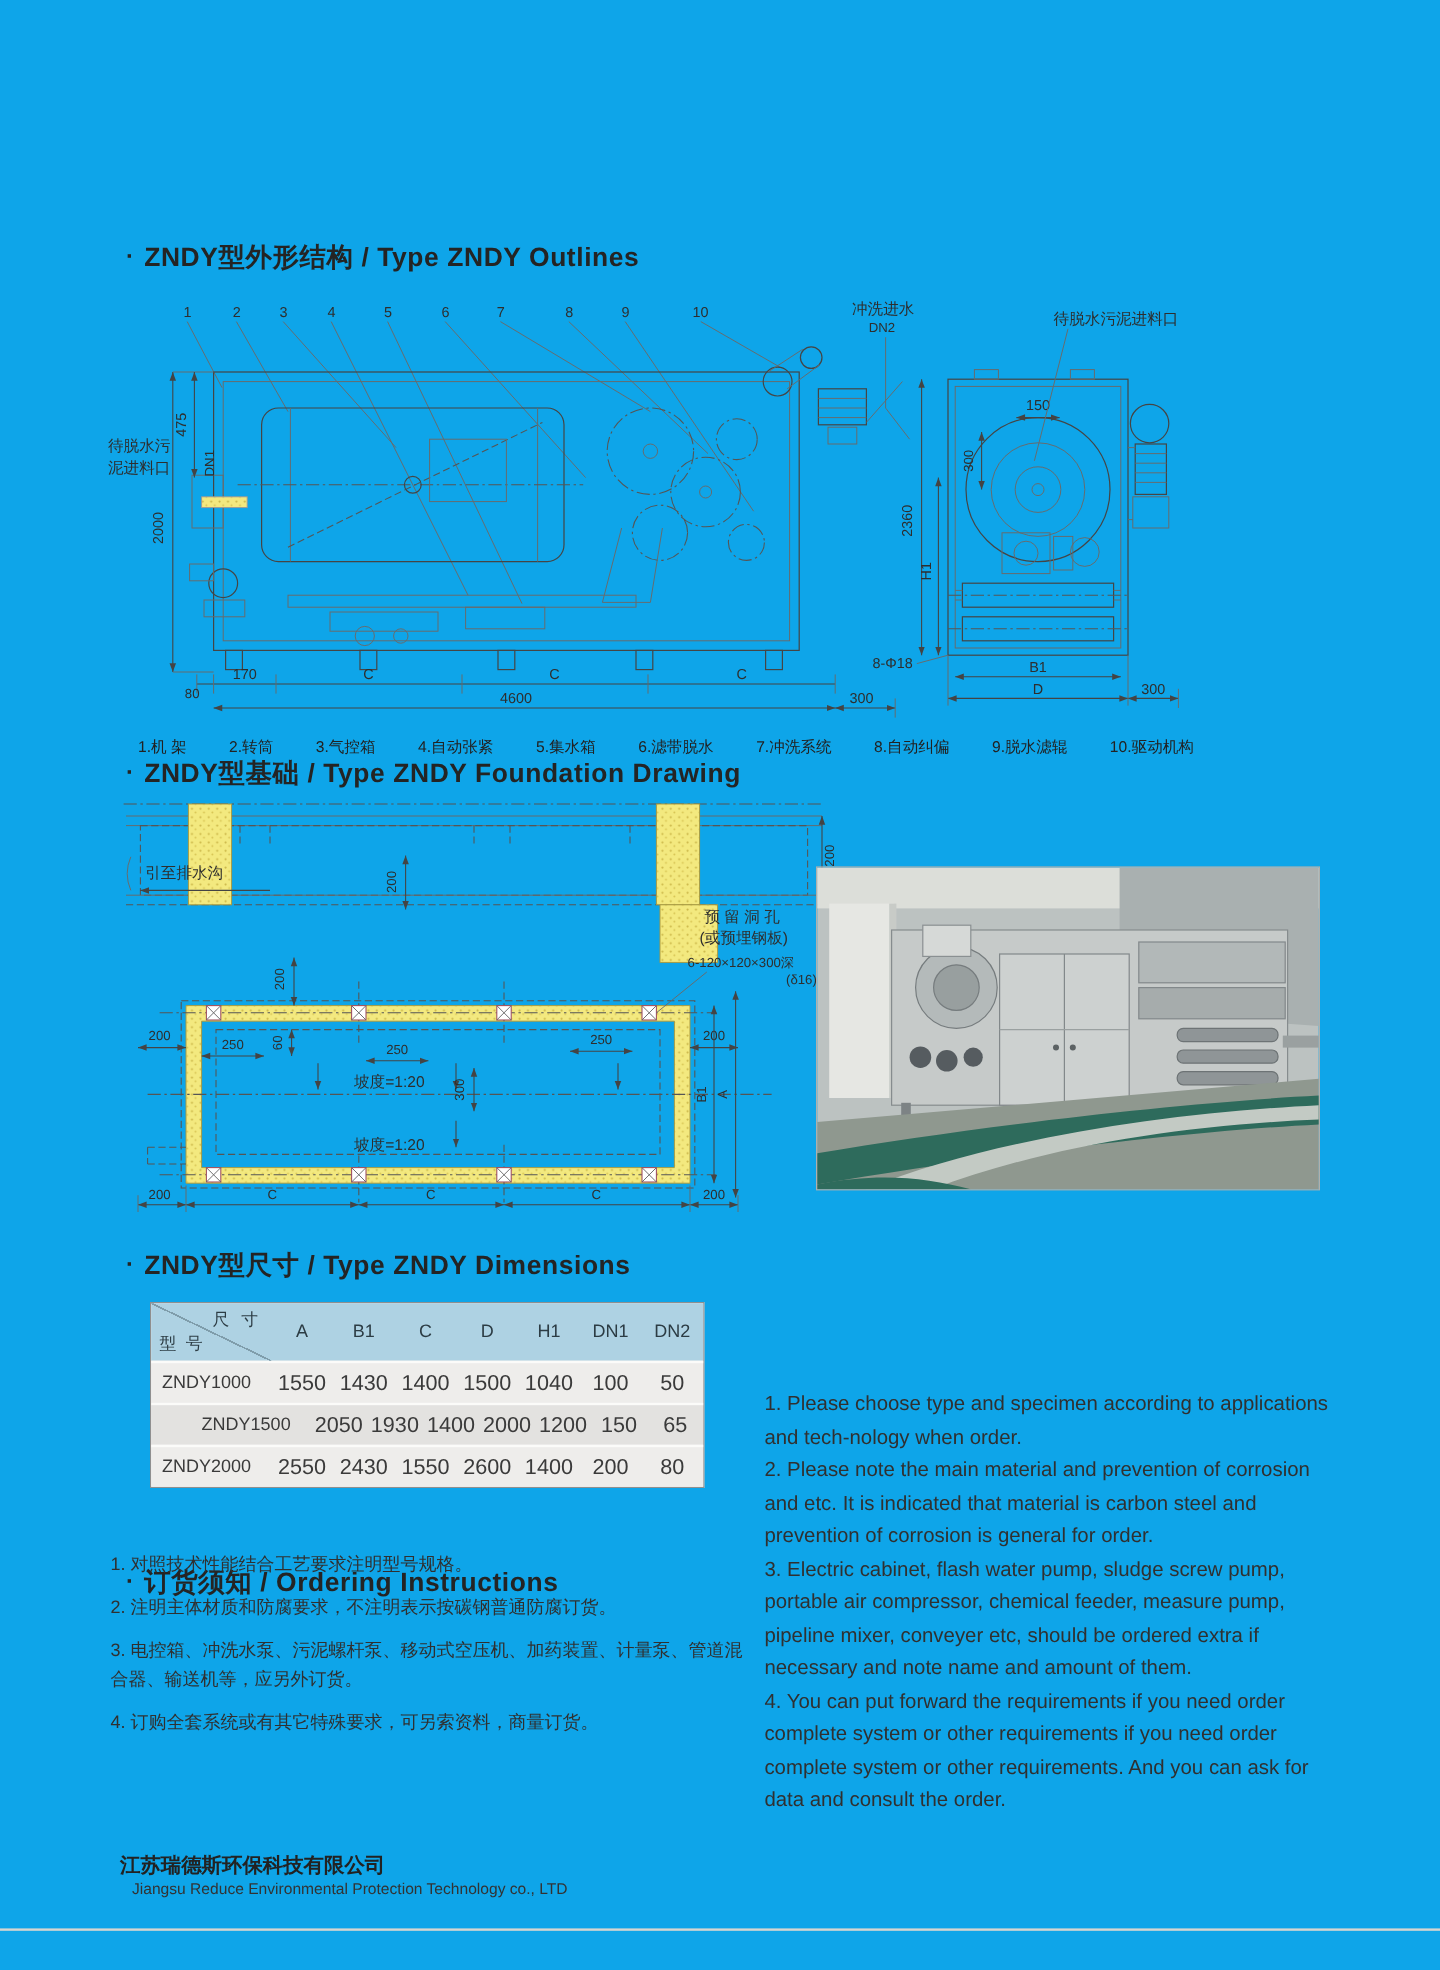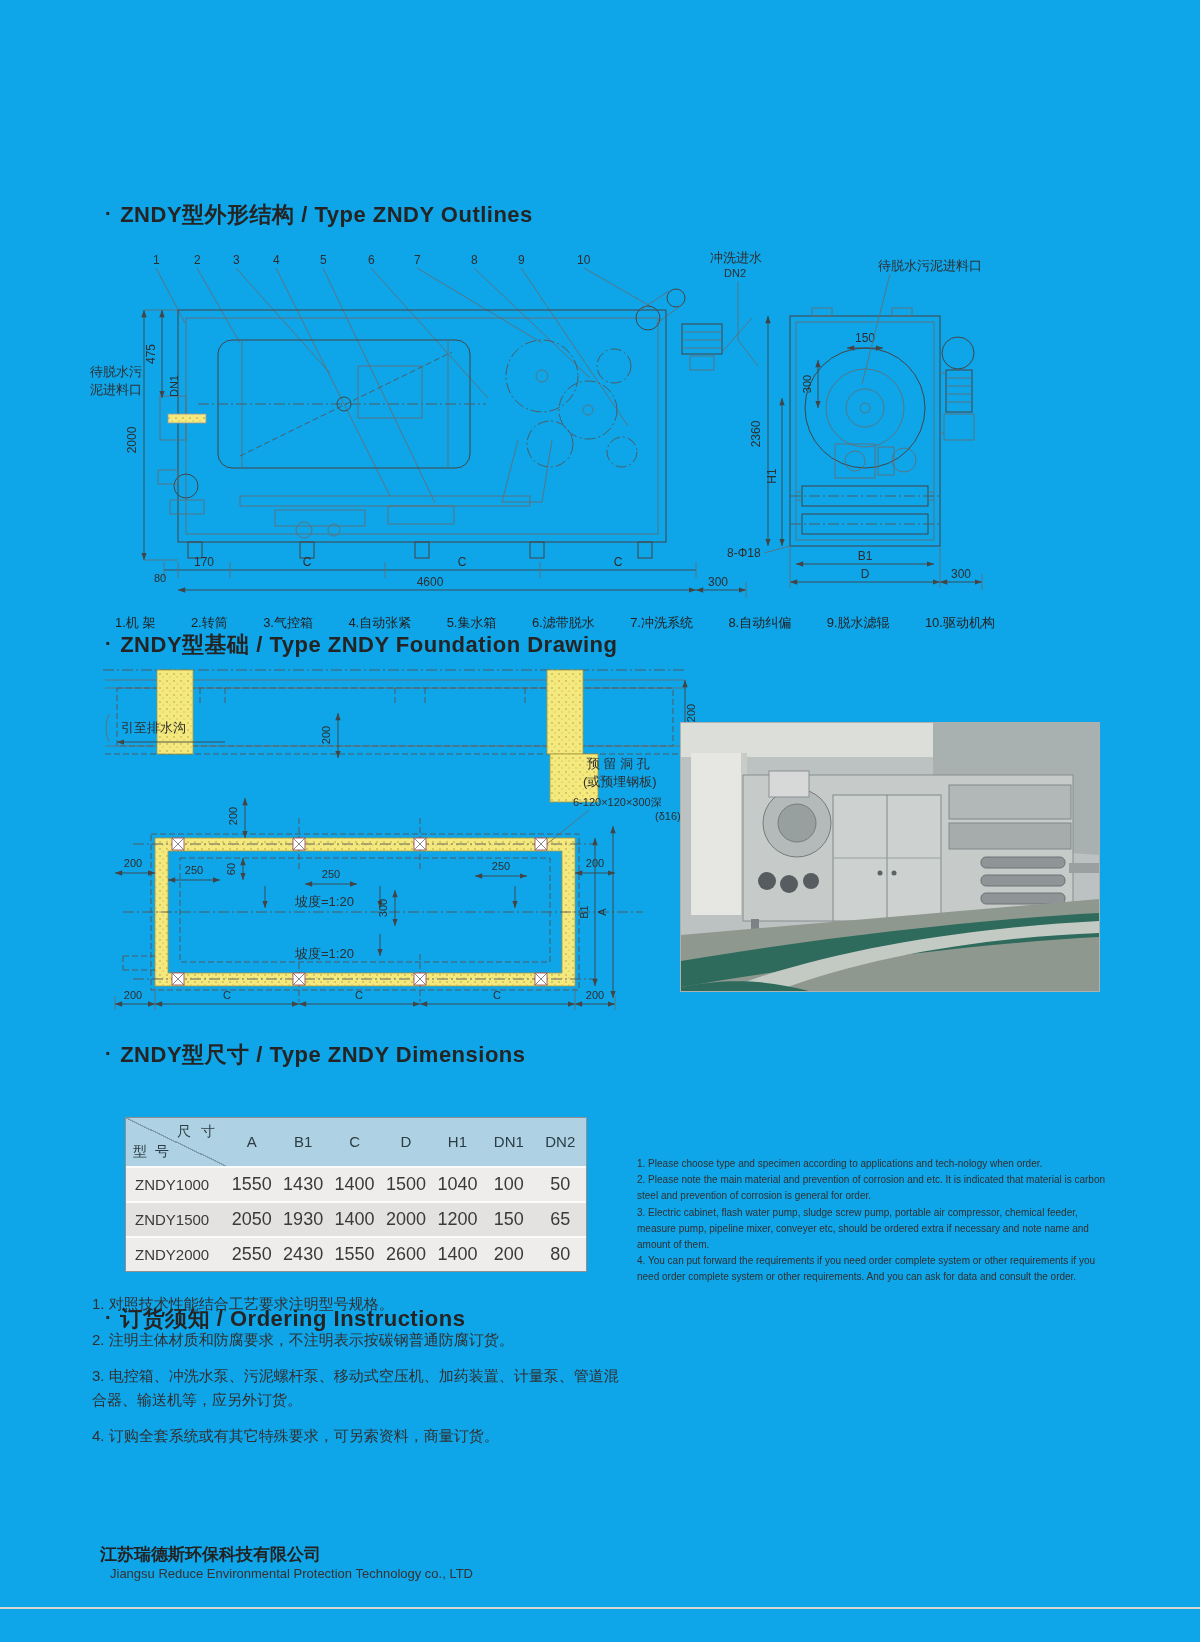--- a/index.html
+++ b/index.html
@@ -14,35 +14,35 @@
   .dts{font-size:11px;}
   .cjk{font-size:13px;}
   .ln{stroke:#454545;stroke-width:1;fill:none;}
   .lnt{stroke:#6a6a6a;stroke-width:0.8;fill:none;}
   .dsh{stroke:#555;stroke-width:0.9;fill:none;stroke-dasharray:6 3;}
   .dshdot{stroke:#555;stroke-width:0.9;fill:none;stroke-dasharray:11 3 2 3;}
   .dim{stroke:#444;stroke-width:0.9;fill:none;}
   
   .parts-row{position:absolute;left:115px;top:614px;width:880px;display:flex;justify-content:space-between;font-size:13px;color:#222;}
   
-  .dim-table{position:absolute;left:125px;top:1085px;width:462px;border:1px solid #8f8f8f;background:#fbfbf9;box-sizing:border-box;margin-top:32px;}
+  .dim-table{position:absolute;left:125px;top:1085px;width:462px;border:1px solid #8f8f8f;background:#fbfbf9;box-sizing:border-box;}
   .dt-header{display:grid;grid-template-columns:100px repeat(7,1fr);background:#aed2e3;height:48px;}
   .dt-header .hcell{text-align:center;line-height:48px;font-size:15px;color:#2c3c44;}
   .corner{position:relative;background-image:linear-gradient(to top right,transparent calc(50% - 0.7px),#7f9dab calc(50% - 0.7px),#7f9dab calc(50% + 0.7px),transparent calc(50% + 0.7px));font-size:14px;color:#2c3c44;}
   .corner .c-top{position:absolute;top:5px;right:8px;letter-spacing:3px;}
   .corner .c-bot{position:absolute;bottom:5px;left:7px;letter-spacing:2px;}
   .dt-row{display:grid;grid-template-columns:100px repeat(7,1fr);height:33px;border-top:2px solid #fbfbf9;}
   .dt-row.odd{background:#eeedeb;}
-  .dt-row.even{background:#e3e2e0;}
+  .dt-row.even{background:#e3e2e0;padding-left:33px;}
   .dt-row .cell{text-align:center;line-height:33px;font-size:18px;color:#3a3a3a;}
   .dt-row .mcell{text-align:left;padding-left:9px;line-height:33px;font-size:15px;color:#3a3a3a;}
   
   .cn-list{position:absolute;left:92px;top:1292px;width:540px;font-size:15px;color:#303030;}
   .cn-list .cn-item{margin-bottom:11px;line-height:1.65;}
-  .en-list{position:absolute;left:637px;top:1156px;width:472px;font-size:10px;color:#303030;}
+  .en-list{position:absolute;left:637px;top:1156px;width:472px;font-size:17px;color:#303030;}
   .en-list .en-item{line-height:1.62;}
   
   .footer-cn{position:absolute;left:100px;top:1543px;font-size:17px;font-weight:bold;color:#222;}
   .footer-en{position:absolute;left:110px;top:1566px;font-size:13px;color:#333;}
   .bottom-rule{position:absolute;left:0;top:1607px;width:1200px;height:2px;background:#d6d6d1;}
 </style>
 </head>
 <body>
 
 <div class="page">

